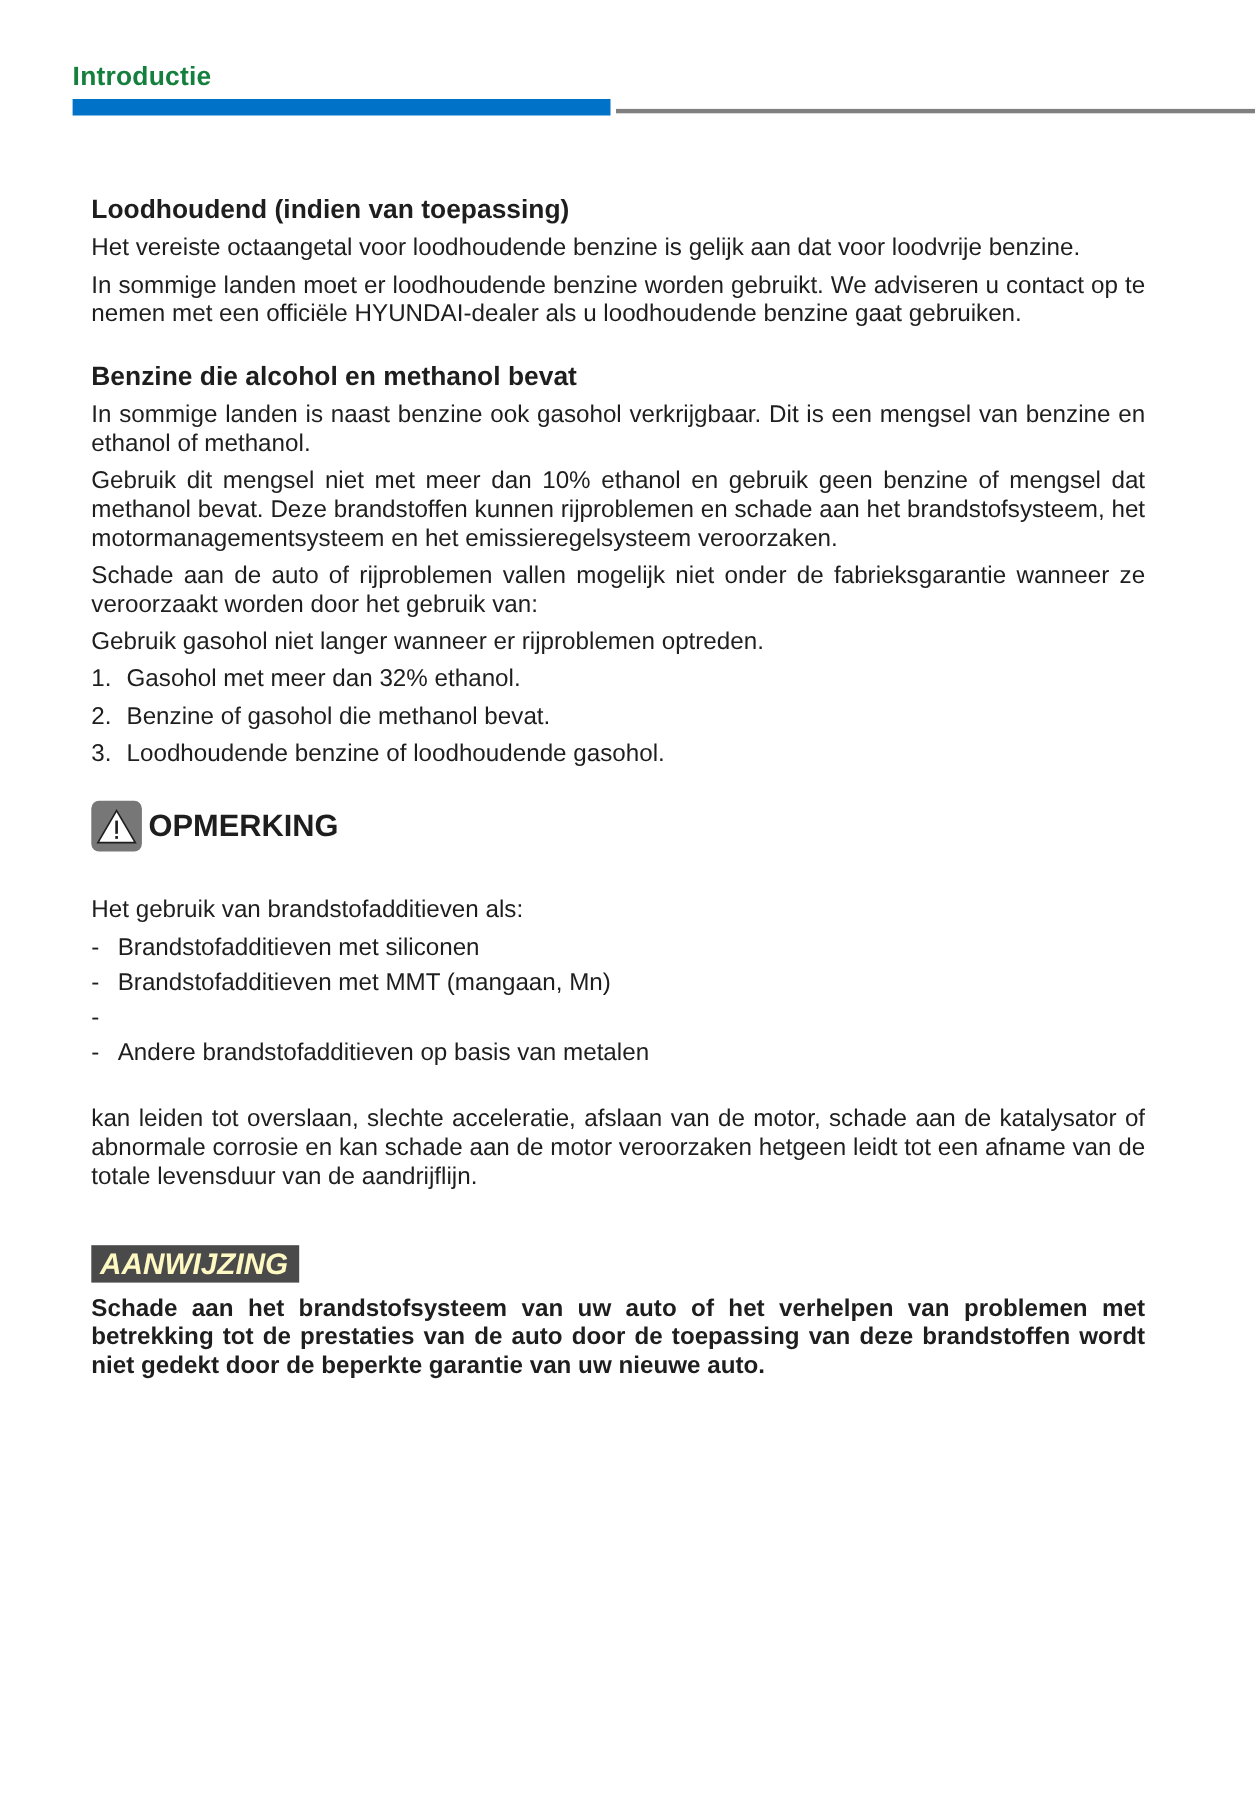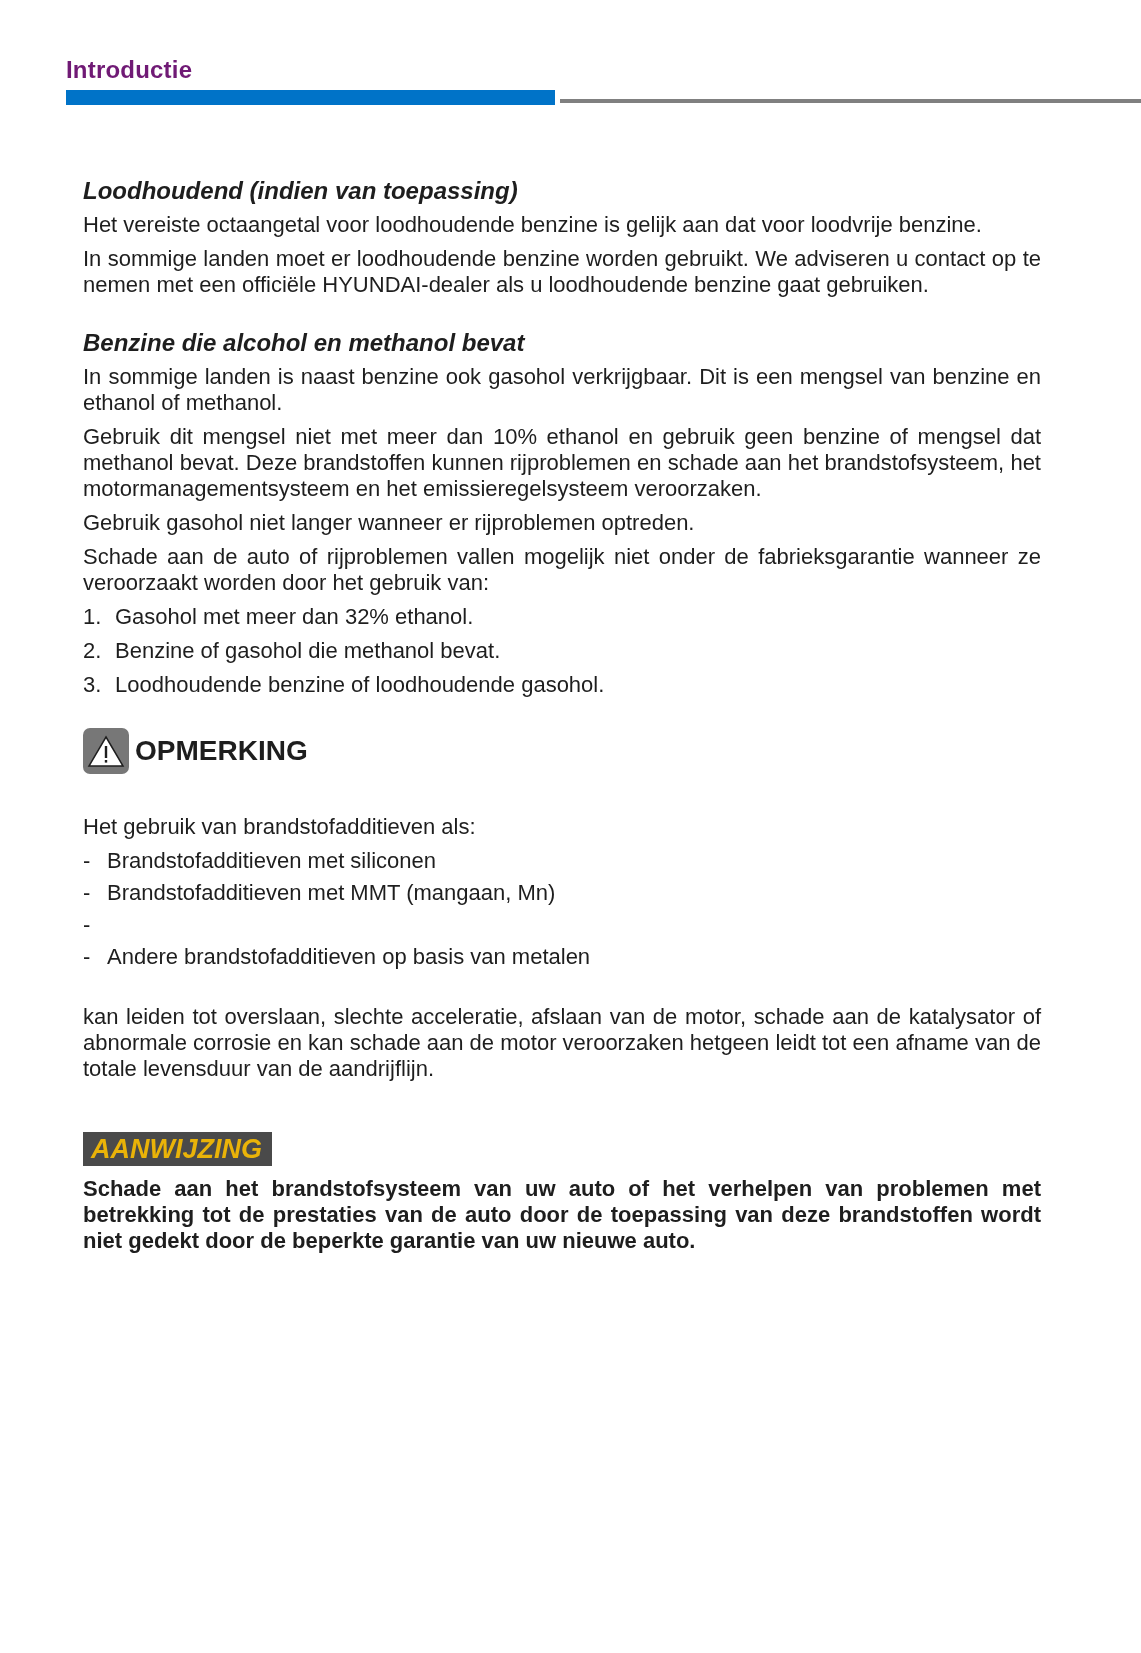--- a/index.html
+++ b/index.html
@@ -1,37 +1,37 @@
 <!DOCTYPE html>
 <html><head>
 <meta charset="utf-8">
 <style>
   html, body { margin: 0; padding: 0; background: #ffffff; }
   body { width: 1141px; height: 1653px; position: relative; overflow: hidden;
          font-family: "Liberation Sans", sans-serif; color: #1e1e1e; }
   .section-label { position: absolute; left: 66px; top: 56px; font-size: 24px; font-weight: bold;
-         color: #701a75; letter-spacing: 0.2px; }
+         color: #15803d; letter-spacing: 0.2px; }
   .rule-blue { position: absolute; left: 66px; top: 90px; width: 489px; height: 15px; background: #0073c8; }
   .rule-grey { position: absolute; left: 560px; top: 99px; width: 581px; height: 4px; background: #808080; }
   .content { position: absolute; left: 83px; top: 176px; width: 958px; font-size: 22px; line-height: 26px; }
-  h3 { margin: 0 0 6px 0; font-size: 24px; font-style: italic; font-weight: bold; line-height: 30px; color: #1e1e1e; }
+  h3 { margin: 0 0 6px 0; font-size: 24px; font-weight: bold; line-height: 30px; color: #1e1e1e; }
   p { margin: 0 0 8px 0; text-align: justify; }
   .sec { margin-bottom: 30px; }
   ol { margin: 0; padding: 0; list-style: none; }
   ol li { display: flex; margin-bottom: 8px; }
   ol li .num { width: 32px; flex: none; }
   ul { margin: 0; padding: 0; list-style: none; }
   ul li { display: flex; margin-bottom: 6px; }
   ul li .dash { width: 24px; flex: none; }
   .note-head { display: flex; align-items: center; margin-top: 30px; margin-bottom: 8px; text-align: center; }
   .warn-icon { width: 46px; height: 46px; background: #777777; border-radius: 7px; display: flex;
                align-items: center; justify-content: center; margin-right: 6px; }
   .note-title { font-size: 28px; font-weight: bold; color: #1e1e1e; }
   .bold-p { font-weight: bold; text-align: justify; margin: 0; }
-  .hint-badge { display: inline-block; background: #4a4a4a; color: #eab308; font-size: 27px;
+  .hint-badge { display: inline-block; background: #4a4a4a; color: #fef9c3; font-size: 27px;
                 font-style: italic; font-weight: bold; padding: 4px 10px 4px 8px; margin-top: 42px; margin-bottom: 10px; }
   .gap-big { height: 28px; }
 </style>
 </head>
 <body>
 
 <div class="section-label">Introductie</div>
 <div class="rule-blue"></div>
 <div class="rule-grey"></div>
 
@@ -40,22 +40,22 @@
   <div class="sec">
     <h3>Loodhoudend (indien van toepassing)</h3>
     <p>Het vereiste octaangetal voor loodhoudende benzine is gelijk aan dat voor loodvrije benzine.</p>
     <p>In sommige landen moet er loodhoudende benzine worden gebruikt. We adviseren u contact op te nemen met een officiële HYUNDAI-dealer als u loodhoudende benzine gaat gebruiken.</p>
   </div>
 
   <div>
     <h3>Benzine die alcohol en methanol bevat</h3>
     <p>In sommige landen is naast benzine ook gasohol verkrijgbaar. Dit is een mengsel van benzine en ethanol of methanol.</p>
     <p>Gebruik dit mengsel niet met meer dan 10% ethanol en gebruik geen benzine of mengsel dat methanol bevat. Deze brandstoffen kunnen rijproblemen en schade aan het brandstofsysteem, het motormanagementsysteem en het emissieregelsysteem veroorzaken.</p>
+    <p>Schade aan de auto of rijproblemen vallen mogelijk niet onder de fabrieksgarantie wanneer ze veroorzaakt worden door het gebruik van:</p>
     <p>Gebruik gasohol niet langer wanneer er rijproblemen optreden.</p>
-    <p>Schade aan de auto of rijproblemen vallen mogelijk niet onder de fabrieksgarantie wanneer ze veroorzaakt worden door het gebruik van:</p>
     <ol>
       <li>
           <span class="num">1.</span>
           <span>Gasohol met meer dan 32% ethanol.</span>
         </li>
       <li>
           <span class="num">2.</span>
           <span>Benzine of gasohol die methanol bevat.</span>
         </li>
       <li>

